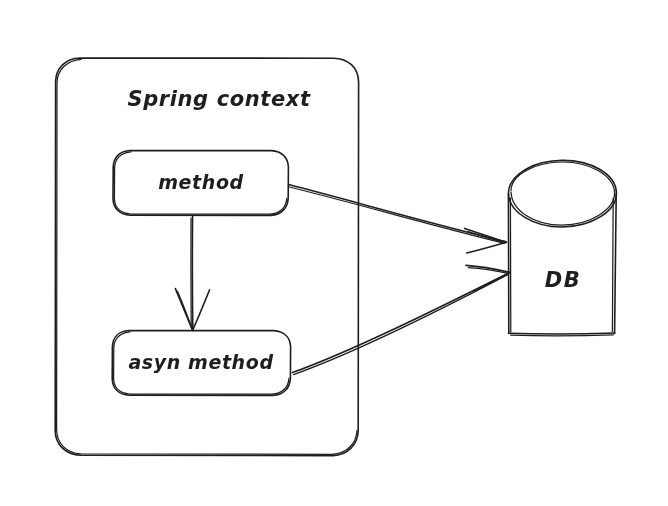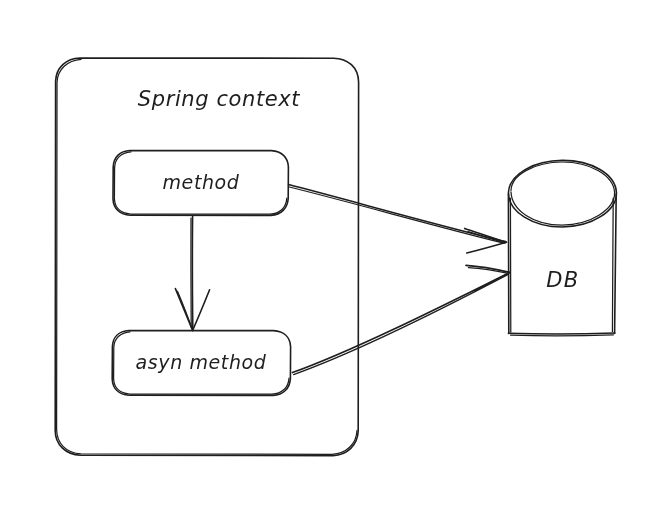--- a/index.html
+++ b/index.html
@@ -9,20 +9,21 @@
   }
   body {
     font-family: "DejaVu Sans", sans-serif;
   }
   #canvas-root {
     position: relative;
     width: 668px;
     height: 506px;
     background: #ffffff;
     overflow: hidden;
+    font-weight: bold;
   }
   #diagram-svg {
     position: absolute;
     top: 0;
     left: 0;
     width: 668px;
     height: 506px;
   }
   .sketch-stroke {
     fill: none;

